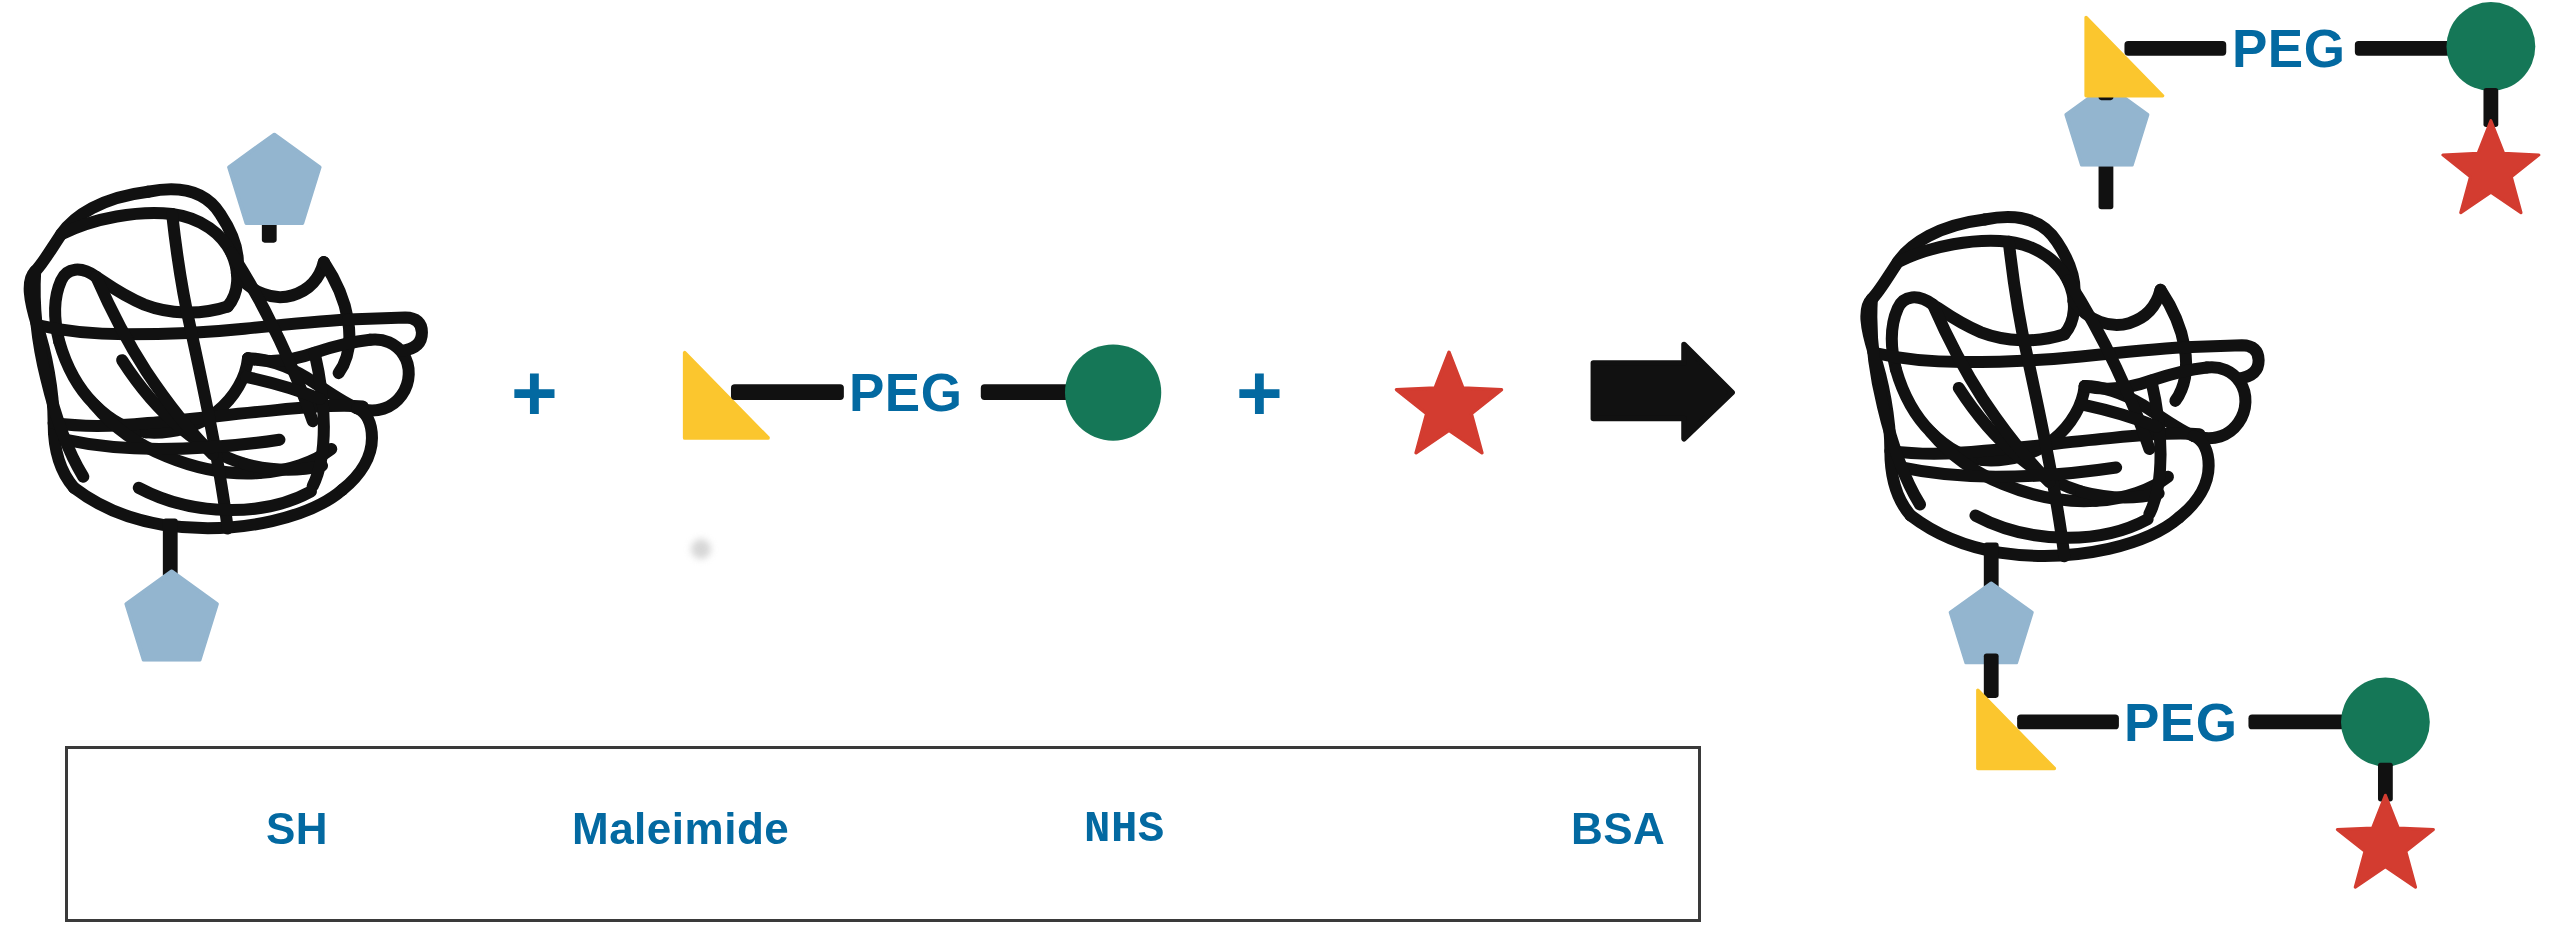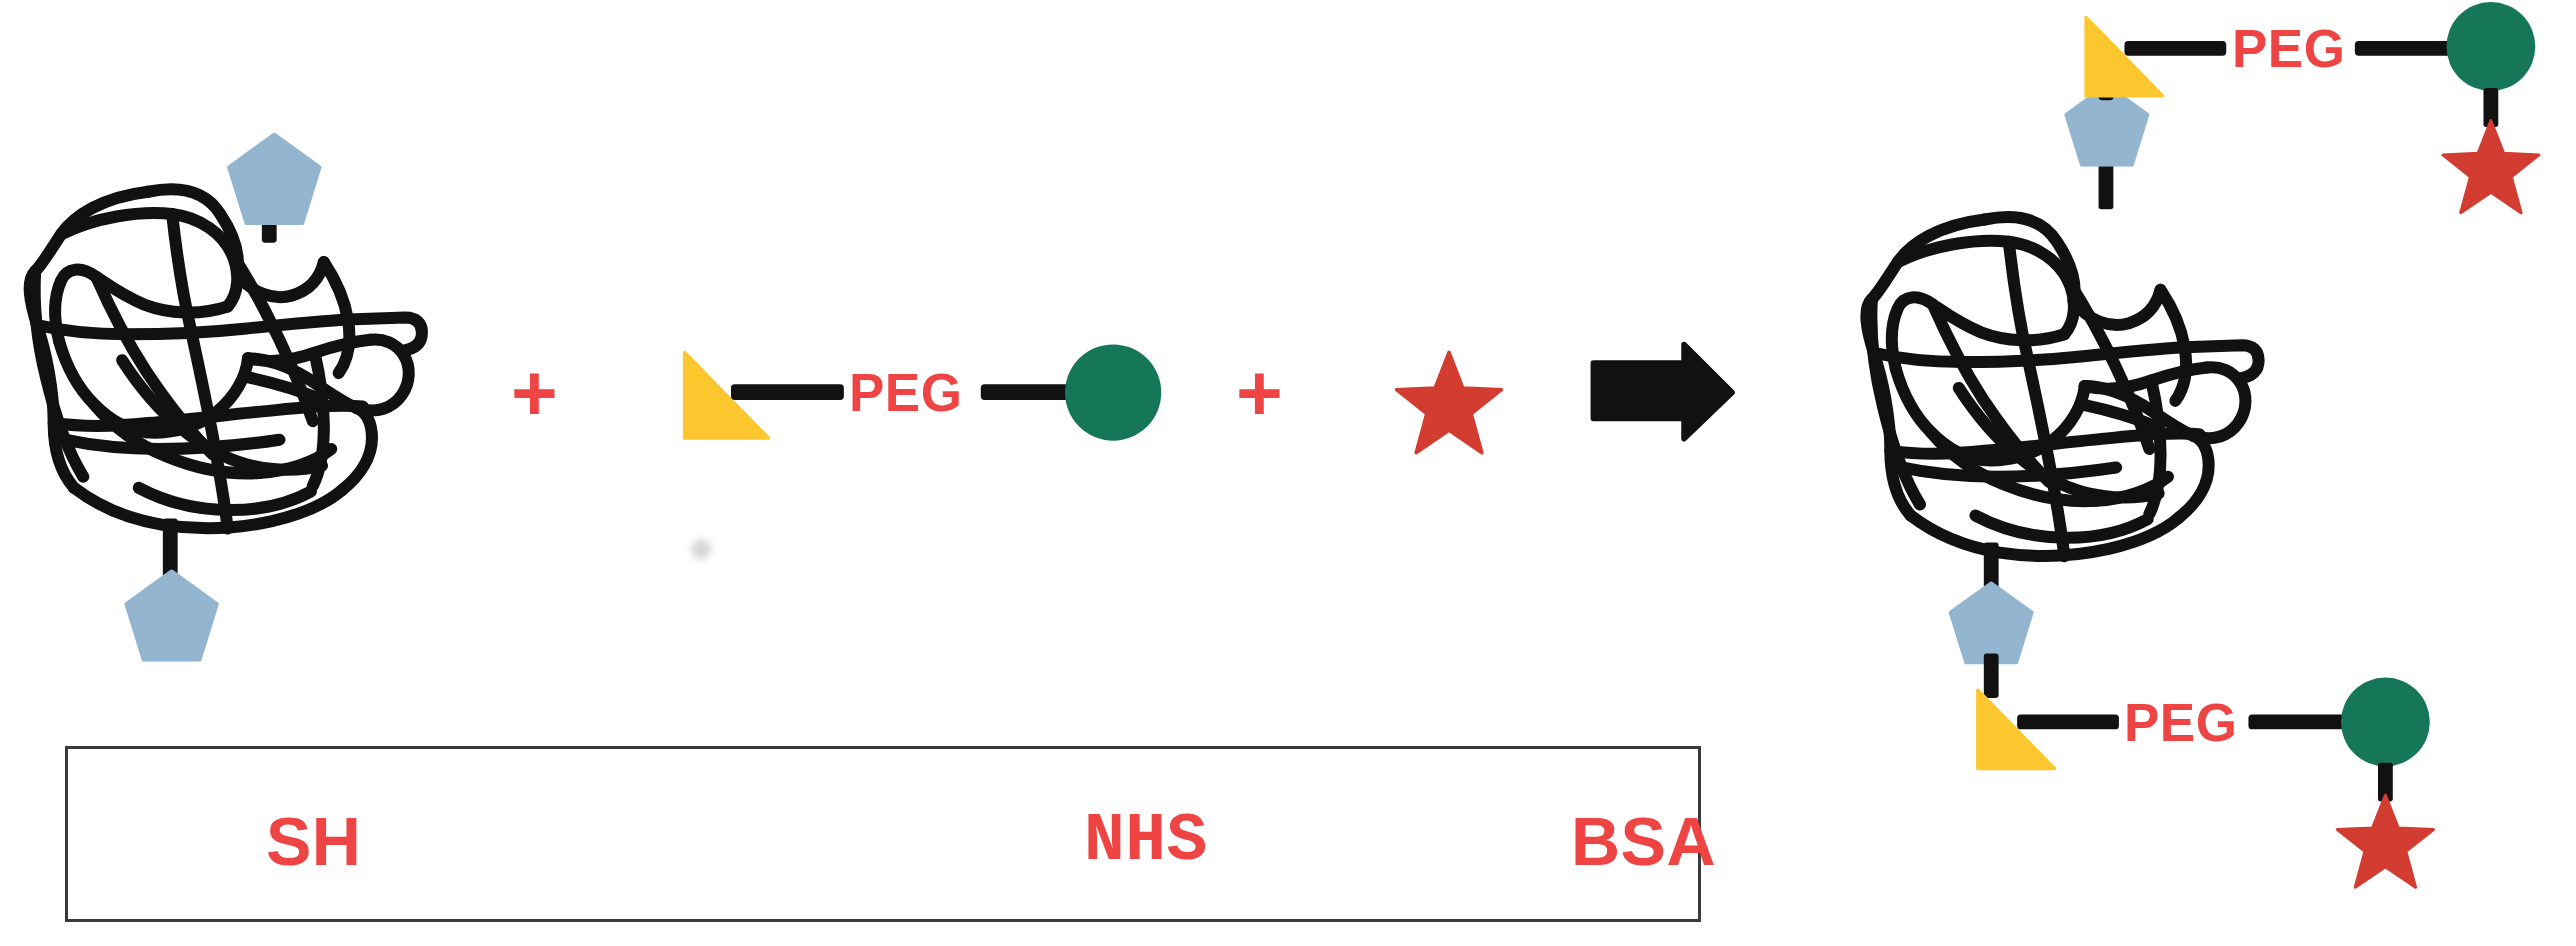--- a/index.html
+++ b/index.html
@@ -21,30 +21,30 @@
   #scene {
     position: absolute;
     inset: 0;
     width: 2576px;
     height: 947px;
   }
   .lbl {
     position: absolute;
     font-family: "Liberation Sans", sans-serif;
     font-weight: bold;
-    color: #ef4444;
+    color: #0369a1;
     white-space: nowrap;
     line-height: 1;
   }
   .peg-label {
     font-size: 53px;
     letter-spacing: 0.5px;
   }
   .legend-label {
-    font-size: 68px;
+    font-size: 44px;
     letter-spacing: 0.5px;
   }
   .plus-label {
     font-size: 80px;
     line-height: 1;
   }
   .legend-box {
     position: absolute;
     left: 65px;
     top: 746px;
@@ -223,19 +223,20 @@
   <div class="lbl plus-label" style="left:1236px; top:353px;">+</div>
 
   <div class="lbl peg-label" style="left:2232px; top:22px;">PEG</div>
 
   <div class="lbl peg-label" style="left:2124px; top:696px;">PEG</div>
 
   <div class="legend-box"></div>
 
   <div class="lbl legend-label" style="left:266px; top:807px;">SH</div>
 
+  <div class="lbl legend-label" style="left:572px; top:807px;">Maleimide</div>
 
   <div class="lbl legend-label" style="left:1084px; top:807px;font-family:Liberation Mono, monospace;">NHS</div>
 
   <div class="lbl legend-label" style="left:1571px; top:807px;">BSA</div>
 
 </div>
 
 
 </body></html>

